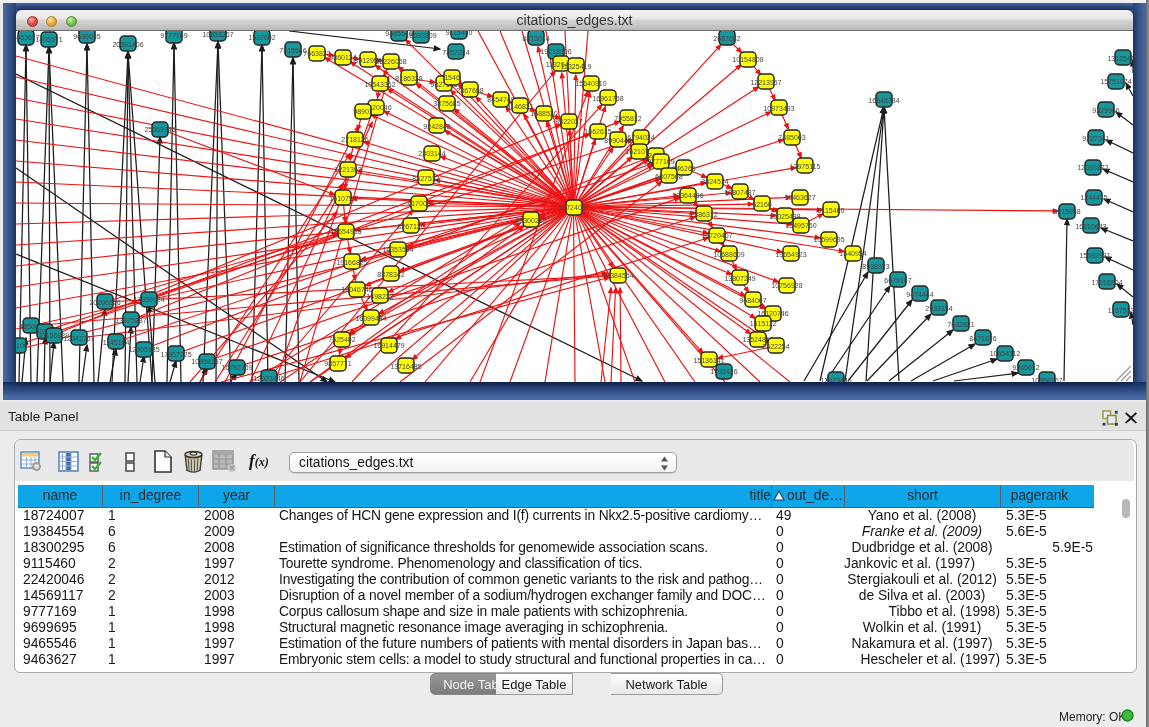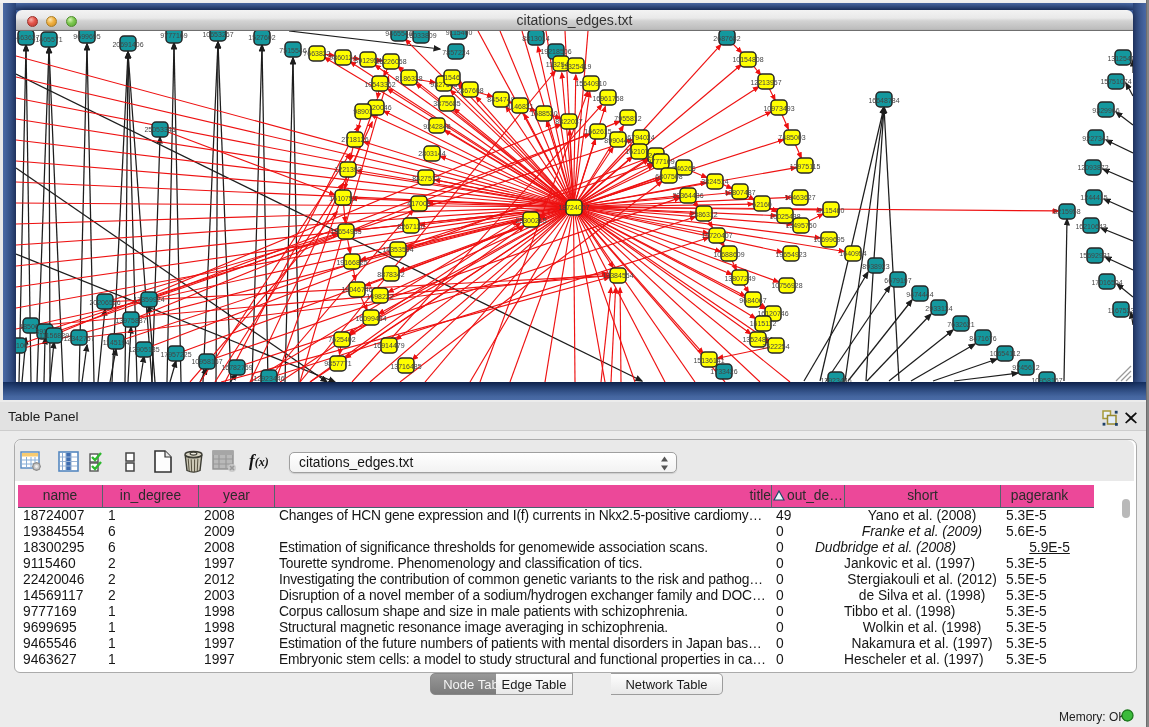--- a/index.html
+++ b/index.html
@@ -631,21 +631,21 @@
 <path d="M1,9 h20 M1,14 h20 M7,5 v14 M14,5 v14" stroke="#989898" stroke-width="1.2"></path>
 <circle cx="20" cy="18" r="4" fill="#c9c9c9" opacity="0.9"></circle>
 <path d="M18,16 l4,4 M22,16 l-4,4" stroke="#9a9a9a" stroke-width="1.6"></path>
   </svg>
 <div style="position:absolute;left:249px;top:451px;width:26px;height:20px;font-family:'Liberation Serif',serif;font-style:italic;font-weight:bold;font-size:17px;color:#111">f<span style="font-size:12px;font-weight:bold">(x)</span></div>
 <div style="position:absolute;left:289px;top:452px;width:388px;height:21px;box-sizing:border-box;background:#ffffff;border:1px solid #9f9f9f;border-radius:5px;box-shadow:0 1px 1px rgba(0,0,0,0.12);font-size:13.8px;color:#151515;line-height:19px;padding-left:9px;background:linear-gradient(180deg,#ffffff,#f2f2f2)">citations_edges.txt
 <svg width="9" height="15" style="position:absolute;right:7px;top:3px">
       <path d="M4.5,0.5 L8,5.5 L1,5.5 z" fill="#555"></path>
       <path d="M4.5,14.5 L8,9.5 L1,9.5 z" fill="#555"></path>
     </svg></div>
-<div style="position:absolute;left:18px;top:485px;height:22px;width:1076px;background:#ec4899;border-bottom:1px solid #44616e;font-size:13.8px;color:#2b2b2b">
+<div style="position:absolute;left:18px;top:485px;height:22px;width:1076px;background:#0ea5e9;border-bottom:1px solid #44616e;font-size:13.8px;color:#2b2b2b">
     <div style="position:absolute;left:0px;top:0;width:84px;height:22px;text-align:center;line-height:22px;box-sizing:border-box">name</div>
     <div style="position:absolute;left:84px;top:0;width:96px;height:22px;border-left:1px solid #55646d;text-align:center;line-height:22px;box-sizing:border-box">in_degree</div>
     <div style="position:absolute;left:180px;top:0;width:76px;height:22px;border-left:1px solid #55646d;text-align:center;line-height:22px;box-sizing:border-box">year</div>
     <div style="position:absolute;left:256px;top:0;width:497px;height:22px;border-left:1px solid #55646d;text-align:right;line-height:22px;box-sizing:border-box">title</div>
     <div style="position:absolute;left:753px;top:0;width:73px;height:22px;border-left:1px solid #55646d;text-align:center;line-height:22px;box-sizing:border-box"><svg width="12" height="11" style="vertical-align:-1px;margin-right:2px">
         <path d="M6,1 L11,10 L1,10 z" fill="#eef6fa" stroke="#1c4a66" stroke-width="1.2"></path>
       </svg>out_de…</div>
     <div style="position:absolute;left:826px;top:0;width:156px;height:22px;border-left:1px solid #55646d;text-align:center;line-height:22px;box-sizing:border-box">short</div>
     <div style="position:absolute;left:982px;top:0;width:78px;height:22px;border-left:1px solid #55646d;text-align:center;line-height:22px;box-sizing:border-box">pagerank</div>
   </div>
@@ -661,70 +661,70 @@
     <div style="position:absolute;left:84px;top:16px;width:96px;height:16px;line-height:15px;white-space:nowrap;overflow:hidden;box-sizing:border-box;text-align:left;padding-left:6px;">6</div>
     <div style="position:absolute;left:180px;top:16px;width:76px;height:16px;line-height:15px;white-space:nowrap;overflow:hidden;box-sizing:border-box;text-align:left;padding-left:6px;">2009</div>
     <div style="position:absolute;left:753px;top:16px;width:73px;height:16px;line-height:15px;white-space:nowrap;overflow:hidden;box-sizing:border-box;text-align:left;padding-left:5px;">0</div>
     <div style="position:absolute;left:826px;top:16px;width:156px;height:16px;line-height:15px;white-space:nowrap;overflow:hidden;box-sizing:border-box;text-align:center;font-style:italic;">Franke et al. (2009)</div>
     <div style="position:absolute;left:982px;top:16px;width:93px;height:16px;line-height:15px;white-space:nowrap;overflow:hidden;box-sizing:border-box;text-align:left;padding-left:6px;">5.6E-5</div>
     <div style="position:absolute;left:0px;top:32px;width:84px;height:16px;line-height:15px;white-space:nowrap;overflow:hidden;box-sizing:border-box;text-align:left;padding-left:5px;">18300295</div>
     <div style="position:absolute;left:84px;top:32px;width:96px;height:16px;line-height:15px;white-space:nowrap;overflow:hidden;box-sizing:border-box;text-align:left;padding-left:6px;">6</div>
     <div style="position:absolute;left:180px;top:32px;width:76px;height:16px;line-height:15px;white-space:nowrap;overflow:hidden;box-sizing:border-box;text-align:left;padding-left:6px;">2008</div>
     <div style="position:absolute;left:256px;top:32px;width:497px;height:16px;line-height:15px;white-space:nowrap;overflow:hidden;box-sizing:border-box;text-align:left;padding-left:5px;text-overflow:ellipsis;padding-right:2px;letter-spacing:-0.18px;">Estimation of significance thresholds for genomewide association scans.</div>
     <div style="position:absolute;left:753px;top:32px;width:73px;height:16px;line-height:15px;white-space:nowrap;overflow:hidden;box-sizing:border-box;text-align:left;padding-left:5px;">0</div>
-    <div style="position:absolute;left:782px;top:32px;width:156px;height:16px;line-height:15px;white-space:nowrap;overflow:hidden;box-sizing:border-box;text-align:right;font-style:italic;">Dudbridge et al. (2008)</div>
-    <div style="position:absolute;left:982px;top:32px;width:93px;height:16px;line-height:15px;white-space:nowrap;overflow:hidden;box-sizing:border-box;text-align:center;padding-left:6px;text-decoration:underline;">5.9E-5</div>
+    <div style="position:absolute;left:826px;top:32px;width:156px;height:16px;line-height:15px;white-space:nowrap;overflow:hidden;box-sizing:border-box;text-align:center;">Dudbridge et al. (2008)</div>
+    <div style="position:absolute;left:982px;top:32px;width:93px;height:16px;line-height:15px;white-space:nowrap;overflow:hidden;box-sizing:border-box;text-align:right;padding-left:6px;">5.9E-5</div>
     <div style="position:absolute;left:0px;top:48px;width:84px;height:16px;line-height:15px;white-space:nowrap;overflow:hidden;box-sizing:border-box;text-align:left;padding-left:5px;">9115460</div>
     <div style="position:absolute;left:84px;top:48px;width:96px;height:16px;line-height:15px;white-space:nowrap;overflow:hidden;box-sizing:border-box;text-align:left;padding-left:6px;">2</div>
     <div style="position:absolute;left:180px;top:48px;width:76px;height:16px;line-height:15px;white-space:nowrap;overflow:hidden;box-sizing:border-box;text-align:left;padding-left:6px;">1997</div>
     <div style="position:absolute;left:256px;top:48px;width:497px;height:16px;line-height:15px;white-space:nowrap;overflow:hidden;box-sizing:border-box;text-align:left;padding-left:5px;text-overflow:ellipsis;padding-right:2px;letter-spacing:-0.18px;">Tourette syndrome. Phenomenology and classification of tics.</div>
     <div style="position:absolute;left:753px;top:48px;width:73px;height:16px;line-height:15px;white-space:nowrap;overflow:hidden;box-sizing:border-box;text-align:left;padding-left:5px;">0</div>
     <div style="position:absolute;left:826px;top:48px;width:156px;height:16px;line-height:15px;white-space:nowrap;overflow:hidden;box-sizing:border-box;text-align:left;">Jankovic et al. (1997)</div>
     <div style="position:absolute;left:982px;top:48px;width:93px;height:16px;line-height:15px;white-space:nowrap;overflow:hidden;box-sizing:border-box;text-align:left;padding-left:6px;">5.3E-5</div>
     <div style="position:absolute;left:0px;top:64px;width:84px;height:16px;line-height:15px;white-space:nowrap;overflow:hidden;box-sizing:border-box;text-align:left;padding-left:5px;">22420046</div>
     <div style="position:absolute;left:84px;top:64px;width:96px;height:16px;line-height:15px;white-space:nowrap;overflow:hidden;box-sizing:border-box;text-align:left;padding-left:6px;">2</div>
     <div style="position:absolute;left:180px;top:64px;width:76px;height:16px;line-height:15px;white-space:nowrap;overflow:hidden;box-sizing:border-box;text-align:left;padding-left:6px;">2012</div>
     <div style="position:absolute;left:256px;top:64px;width:497px;height:16px;line-height:15px;white-space:nowrap;overflow:hidden;box-sizing:border-box;text-align:left;padding-left:5px;text-overflow:ellipsis;padding-right:2px;letter-spacing:-0.18px;">Investigating the contribution of common genetic variants to the risk and pathogenesis of ADHD</div>
     <div style="position:absolute;left:753px;top:64px;width:73px;height:16px;line-height:15px;white-space:nowrap;overflow:hidden;box-sizing:border-box;text-align:left;padding-left:5px;">0</div>
     <div style="position:absolute;left:826px;top:64px;width:156px;height:16px;line-height:15px;white-space:nowrap;overflow:hidden;box-sizing:border-box;text-align:center;">Stergiakouli et al. (2012)</div>
     <div style="position:absolute;left:982px;top:64px;width:93px;height:16px;line-height:15px;white-space:nowrap;overflow:hidden;box-sizing:border-box;text-align:left;padding-left:6px;">5.5E-5</div>
     <div style="position:absolute;left:0px;top:80px;width:84px;height:16px;line-height:15px;white-space:nowrap;overflow:hidden;box-sizing:border-box;text-align:left;padding-left:5px;">14569117</div>
     <div style="position:absolute;left:84px;top:80px;width:96px;height:16px;line-height:15px;white-space:nowrap;overflow:hidden;box-sizing:border-box;text-align:left;padding-left:6px;">2</div>
     <div style="position:absolute;left:180px;top:80px;width:76px;height:16px;line-height:15px;white-space:nowrap;overflow:hidden;box-sizing:border-box;text-align:left;padding-left:6px;">2003</div>
     <div style="position:absolute;left:256px;top:80px;width:497px;height:16px;line-height:15px;white-space:nowrap;overflow:hidden;box-sizing:border-box;text-align:left;padding-left:5px;text-overflow:ellipsis;padding-right:2px;letter-spacing:-0.18px;">Disruption of a novel member of a sodium/hydrogen exchanger family and DOCK3 is associated with attention</div>
     <div style="position:absolute;left:753px;top:80px;width:73px;height:16px;line-height:15px;white-space:nowrap;overflow:hidden;box-sizing:border-box;text-align:left;padding-left:5px;">0</div>
-    <div style="position:absolute;left:826px;top:80px;width:156px;height:16px;line-height:15px;white-space:nowrap;overflow:hidden;box-sizing:border-box;text-align:center;">de Silva et al. (1998)</div>
+    <div style="position:absolute;left:826px;top:80px;width:156px;height:16px;line-height:15px;white-space:nowrap;overflow:hidden;box-sizing:border-box;text-align:center;">de Silva et al. (2003)</div>
     <div style="position:absolute;left:982px;top:80px;width:93px;height:16px;line-height:15px;white-space:nowrap;overflow:hidden;box-sizing:border-box;text-align:left;padding-left:6px;">5.3E-5</div>
     <div style="position:absolute;left:0px;top:96px;width:84px;height:16px;line-height:15px;white-space:nowrap;overflow:hidden;box-sizing:border-box;text-align:left;padding-left:5px;">9777169</div>
     <div style="position:absolute;left:84px;top:96px;width:96px;height:16px;line-height:15px;white-space:nowrap;overflow:hidden;box-sizing:border-box;text-align:left;padding-left:6px;">1</div>
     <div style="position:absolute;left:180px;top:96px;width:76px;height:16px;line-height:15px;white-space:nowrap;overflow:hidden;box-sizing:border-box;text-align:left;padding-left:6px;">1998</div>
     <div style="position:absolute;left:256px;top:96px;width:497px;height:16px;line-height:15px;white-space:nowrap;overflow:hidden;box-sizing:border-box;text-align:left;padding-left:5px;text-overflow:ellipsis;padding-right:2px;letter-spacing:-0.18px;">Corpus callosum shape and size in male patients with schizophrenia.</div>
     <div style="position:absolute;left:753px;top:96px;width:73px;height:16px;line-height:15px;white-space:nowrap;overflow:hidden;box-sizing:border-box;text-align:left;padding-left:5px;">0</div>
-    <div style="position:absolute;left:826px;top:96px;width:156px;height:16px;line-height:15px;white-space:nowrap;overflow:hidden;box-sizing:border-box;text-align:left;">Tibbo et al. (1998)</div>
+    <div style="position:absolute;left:826px;top:96px;width:156px;height:16px;line-height:15px;white-space:nowrap;overflow:hidden;box-sizing:border-box;text-align:right;">Tibbo et al. (1998)</div>
     <div style="position:absolute;left:982px;top:96px;width:93px;height:16px;line-height:15px;white-space:nowrap;overflow:hidden;box-sizing:border-box;text-align:left;padding-left:6px;">5.3E-5</div>
     <div style="position:absolute;left:0px;top:112px;width:84px;height:16px;line-height:15px;white-space:nowrap;overflow:hidden;box-sizing:border-box;text-align:left;padding-left:5px;">9699695</div>
     <div style="position:absolute;left:84px;top:112px;width:96px;height:16px;line-height:15px;white-space:nowrap;overflow:hidden;box-sizing:border-box;text-align:left;padding-left:6px;">1</div>
     <div style="position:absolute;left:180px;top:112px;width:76px;height:16px;line-height:15px;white-space:nowrap;overflow:hidden;box-sizing:border-box;text-align:left;padding-left:6px;">1998</div>
     <div style="position:absolute;left:256px;top:112px;width:497px;height:16px;line-height:15px;white-space:nowrap;overflow:hidden;box-sizing:border-box;text-align:left;padding-left:5px;text-overflow:ellipsis;padding-right:2px;letter-spacing:-0.18px;">Structural magnetic resonance image averaging in schizophrenia.</div>
     <div style="position:absolute;left:753px;top:112px;width:73px;height:16px;line-height:15px;white-space:nowrap;overflow:hidden;box-sizing:border-box;text-align:left;padding-left:5px;">0</div>
-    <div style="position:absolute;left:826px;top:112px;width:156px;height:16px;line-height:15px;white-space:nowrap;overflow:hidden;box-sizing:border-box;text-align:center;">Wolkin et al. (1998)</div>
+    <div style="position:absolute;left:826px;top:112px;width:156px;height:16px;line-height:15px;white-space:nowrap;overflow:hidden;box-sizing:border-box;text-align:center;">Wolkin et al. (1991)</div>
     <div style="position:absolute;left:982px;top:112px;width:93px;height:16px;line-height:15px;white-space:nowrap;overflow:hidden;box-sizing:border-box;text-align:left;padding-left:6px;">5.3E-5</div>
     <div style="position:absolute;left:0px;top:128px;width:84px;height:16px;line-height:15px;white-space:nowrap;overflow:hidden;box-sizing:border-box;text-align:left;padding-left:5px;">9465546</div>
     <div style="position:absolute;left:84px;top:128px;width:96px;height:16px;line-height:15px;white-space:nowrap;overflow:hidden;box-sizing:border-box;text-align:left;padding-left:6px;">1</div>
     <div style="position:absolute;left:180px;top:128px;width:76px;height:16px;line-height:15px;white-space:nowrap;overflow:hidden;box-sizing:border-box;text-align:left;padding-left:6px;">1997</div>
     <div style="position:absolute;left:256px;top:128px;width:497px;height:16px;line-height:15px;white-space:nowrap;overflow:hidden;box-sizing:border-box;text-align:left;padding-left:5px;text-overflow:ellipsis;padding-right:2px;letter-spacing:-0.18px;">Estimation of the future numbers of patients with mental disorders in Japan based on national statistics</div>
     <div style="position:absolute;left:753px;top:128px;width:73px;height:16px;line-height:15px;white-space:nowrap;overflow:hidden;box-sizing:border-box;text-align:left;padding-left:5px;">0</div>
     <div style="position:absolute;left:826px;top:128px;width:156px;height:16px;line-height:15px;white-space:nowrap;overflow:hidden;box-sizing:border-box;text-align:center;">Nakamura et al. (1997)</div>
     <div style="position:absolute;left:982px;top:128px;width:93px;height:16px;line-height:15px;white-space:nowrap;overflow:hidden;box-sizing:border-box;text-align:left;padding-left:6px;">5.3E-5</div>
     <div style="position:absolute;left:0px;top:144px;width:84px;height:16px;line-height:15px;white-space:nowrap;overflow:hidden;box-sizing:border-box;text-align:left;padding-left:5px;">9463627</div>
     <div style="position:absolute;left:84px;top:144px;width:96px;height:16px;line-height:15px;white-space:nowrap;overflow:hidden;box-sizing:border-box;text-align:left;padding-left:6px;">1</div>
     <div style="position:absolute;left:180px;top:144px;width:76px;height:16px;line-height:15px;white-space:nowrap;overflow:hidden;box-sizing:border-box;text-align:left;padding-left:6px;">1997</div>
     <div style="position:absolute;left:256px;top:144px;width:497px;height:16px;line-height:15px;white-space:nowrap;overflow:hidden;box-sizing:border-box;text-align:left;padding-left:5px;text-overflow:ellipsis;padding-right:2px;letter-spacing:-0.18px;">Embryonic stem cells: a model to study structural and functional properties in cardiomyogenesis</div>
     <div style="position:absolute;left:753px;top:144px;width:73px;height:16px;line-height:15px;white-space:nowrap;overflow:hidden;box-sizing:border-box;text-align:left;padding-left:5px;">0</div>
-    <div style="position:absolute;left:826px;top:144px;width:156px;height:16px;line-height:15px;white-space:nowrap;overflow:hidden;box-sizing:border-box;text-align:left;">Hescheler et al. (1997)</div>
+    <div style="position:absolute;left:826px;top:144px;width:156px;height:16px;line-height:15px;white-space:nowrap;overflow:hidden;box-sizing:border-box;text-align:right;">Hescheler et al. (1997)</div>
     <div style="position:absolute;left:982px;top:144px;width:93px;height:16px;line-height:15px;white-space:nowrap;overflow:hidden;box-sizing:border-box;text-align:left;padding-left:6px;">5.3E-5</div>
   </div>
 <div style="position:absolute;left:1122px;top:499px;width:8px;height:19px;border-radius:4px;background:#b9b9b9"></div>
 <div class="seg" style="left:430px;width:92px;background:linear-gradient(180deg,#989898,#7b7b7b);border:1px solid #888;border-radius:5px 0 0 5px;color:#f4f4f4">Node Table</div>
 <div class="seg" style="left:496px;width:77px;background:linear-gradient(180deg,#fefefe,#e8e8e8);border:1px solid #9c9c9c;border-left:none;color:#1a1a1a">Edge Table</div>
 <div class="seg" style="left:611px;width:112px;background:linear-gradient(180deg,#fefefe,#e8e8e8);border:1px solid #9c9c9c;border-left:none;border-radius:0 5px 5px 0;color:#1a1a1a">Network Table</div>
 <div id="memory">Memory: OK</div>
 <svg width="14" height="14" style="position:absolute;left:1121px;top:709px">
     <circle cx="6.5" cy="6.5" r="5.5" fill="#3cbb3c" stroke="#1d7a1d" stroke-width="1.3"></circle>
   </svg>

